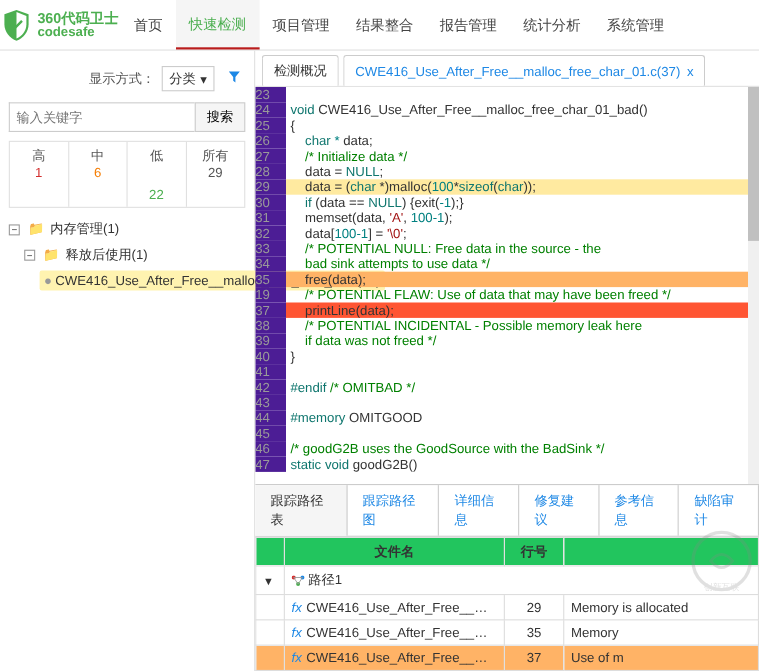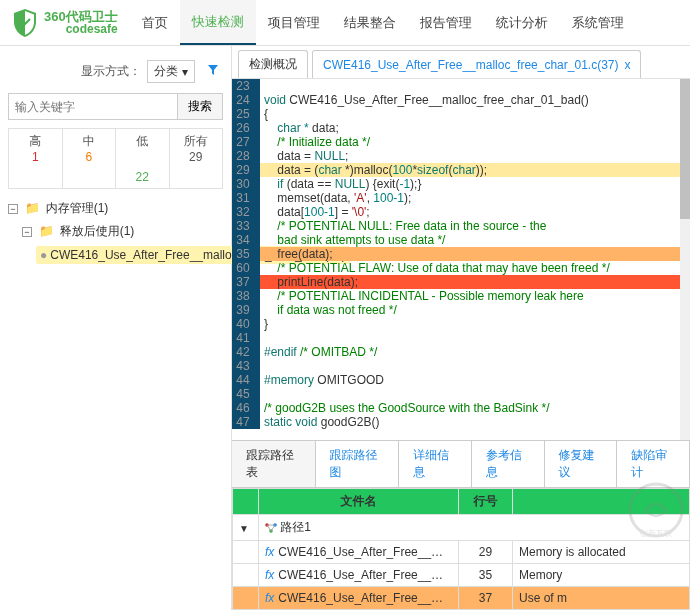--- a/index.html
+++ b/index.html
@@ -1,26 +1,26 @@
 <!DOCTYPE html>
 <html><head>
 <meta charset="utf-8">
 <style>
 * { box-sizing: border-box; margin: 0; padding: 0; font-family: "Microsoft YaHei", Arial, sans-serif; }
 body { width: 690px; height: 610px; background: #fff; font-size: 12px; color: #333; overflow: hidden; position: relative; }
 
 .header { display: flex; align-items: center; height: 46px; border-bottom: 1px solid #e0e0e0; }
-.logo { display: flex; align-items: center; padding: 0 12px; text-align: right; }
+.logo { display: flex; align-items: center; padding: 0 2px; }
 .logo-icon { width: 26px; height: 30px; margin-right: 6px; }
 .logo-text { display: flex; flex-direction: column; line-height: 1; }
 .logo-cn { font-size: 13px; font-weight: bold; color: #4caf50; }
 .logo-en { font-size: 12px; font-weight: bold; color: #4caf50; }
 .nav { display: flex; height: 100%; }
 .nav-item { padding: 0 12px; display: flex; align-items: center; font-size: 13px; cursor: pointer; color: #444; }
-.nav-item.active { background: #f5f5f5; color: #4caf50; border-bottom: 2px solid #0c4a6e; }
+.nav-item.active { background: #f5f5f5; color: #4caf50; border-bottom: 2px solid #b91c1c; }
 
 .main { display: flex; height: calc(100% - 46px); }
 
 .left-panel { width: 232px; border-right: 1px solid #e0e0e0; padding: 8px; display: flex; flex-direction: column; }
 .display-bar { display: flex; align-items: center; justify-content: flex-end; padding: 6px 4px; gap: 6px; }
 .display-label { font-size: 12px; color: #555; }
 .select-box { border: 1px solid #ccc; padding: 2px 6px; font-size: 12px; display: flex; align-items: center; gap: 4px; background: #fff; }
 .filter-icon { color: #1e88e5; font-size: 12px; margin-left: 6px; }
 
 .search-row { display: flex; margin: 4px 0 8px; }
@@ -46,21 +46,21 @@
 
 .right-panel { flex: 1; display: flex; flex-direction: column; overflow: hidden; }
 
 .file-tabs { display: flex; border-bottom: 1px solid #e0e0e0; padding: 4px 6px 0; gap: 4px; }
 .file-tab { border: 1px solid #ccc; border-bottom: none; padding: 5px 10px; font-size: 12px; cursor: pointer; background: #fff; border-radius: 3px 3px 0 0; display: flex; align-items: center; gap: 6px; }
 .file-tab.active { color: #1e88e5; }
 .tab-close { color: #1e88e5; cursor: pointer; font-size: 12px; }
 
 .code-area { flex: 1; overflow: auto; font-family: Consolas, monospace; font-size: 12px; position: relative; }
 .code-line { display: flex; white-space: pre; }
-.line-num { width: 28px; text-align: center; padding-right: 6px; color: #999; background: #0c4a6e; user-select: none; flex-shrink: 0; }
+.line-num { width: 28px; text-align: left; padding-right: 6px; color: #999; background: #4c1d95; user-select: none; flex-shrink: 0; }
 .line-content { flex: 1; padding-left: 4px; }
 .hl-yellow { background: #ffeaa0; }
 .hl-orange { background: #ffb366; }
 .hl-red { background: #ff5533; }
 .kw-blue { color: #0f766e; }
 .kw-teal { color: #008080; }
 .kw-green { color: #008000; }
 .kw-red { color: #a31515; }
 .kw-dark { color: #333; }
 
@@ -187,40 +187,40 @@
         <div class="code-line"><span class="line-num">26</span><span class="line-content "><span class="">    </span><span class="kw-blue">char </span><span class="kw-teal">* </span><span class="kw-dark">data;</span></span></div>
         <div class="code-line"><span class="line-num">27</span><span class="line-content "><span class="">    </span><span class="kw-green">/* Initialize data */</span></span></div>
         <div class="code-line"><span class="line-num">28</span><span class="line-content "><span class="">    </span><span class="kw-dark">data = </span><span class="kw-blue">NULL</span><span class="kw-dark">;</span></span></div>
         <div class="code-line"><span class="line-num">29</span><span class="line-content hl-yellow"><span class="kw-dark">    data = (</span><span class="kw-blue">char </span><span class="kw-dark">*)malloc(</span><span class="kw-teal">100</span><span class="kw-dark">*</span><span class="kw-blue">sizeof</span><span class="kw-dark">(</span><span class="kw-blue">char</span><span class="kw-dark">));</span></span></div>
         <div class="code-line"><span class="line-num">30</span><span class="line-content "><span class="">    </span><span class="kw-blue">if </span><span class="kw-dark">(data == </span><span class="kw-blue">NULL</span><span class="kw-dark">) {exit(</span><span class="kw-teal">-1</span><span class="kw-dark">);}</span></span></div>
         <div class="code-line"><span class="line-num">31</span><span class="line-content "><span class="kw-dark">    memset(data, </span><span class="kw-red">'A'</span><span class="kw-dark">, </span><span class="kw-teal">100-1</span><span class="kw-dark">);</span></span></div>
         <div class="code-line"><span class="line-num">32</span><span class="line-content "><span class="kw-dark">    data[</span><span class="kw-teal">100-1</span><span class="kw-dark">] = </span><span class="kw-red">'\0'</span><span class="kw-dark">;</span></span></div>
         <div class="code-line"><span class="line-num">33</span><span class="line-content "><span class="">    </span><span class="kw-green">/* POTENTIAL NULL: Free data in the source - the</span></span></div>
         <div class="code-line"><span class="line-num">34</span><span class="line-content "><span class="">    </span><span class="kw-green">bad sink attempts to use data */</span></span></div>
         <div class="code-line"><span class="line-num">35</span><span class="line-content hl-orange"><span class="kw-dark">    free(data);</span></span></div>
-        <div class="code-line"><span class="line-num">60</span><span class="line-content "><span class="">    </span><span class="kw-green">/* POTENTIAL FLAW: Use of data that may have been freed */</span></span></div>
+        <div class="code-line"><span class="line-num">19</span><span class="line-content "><span class="">    </span><span class="kw-green">/* POTENTIAL FLAW: Use of data that may have been freed */</span></span></div>
         <div class="code-line"><span class="line-num">37</span><span class="line-content hl-red"><span class="kw-dark">    printLine(data);</span></span></div>
         <div class="code-line"><span class="line-num">38</span><span class="line-content "><span class="">    </span><span class="kw-green">/* POTENTIAL INCIDENTAL - Possible memory leak here</span></span></div>
         <div class="code-line"><span class="line-num">39</span><span class="line-content "><span class="">    </span><span class="kw-green">if data was not freed */</span></span></div>
         <div class="code-line"><span class="line-num">40</span><span class="line-content "><span class="kw-dark">}</span></span></div>
         <div class="code-line"><span class="line-num">41</span><span class="line-content "></span></div>
         <div class="code-line"><span class="line-num">42</span><span class="line-content "><span class="kw-blue">#endif </span><span class="kw-green">/* OMITBAD */</span></span></div>
         <div class="code-line"><span class="line-num">43</span><span class="line-content "></span></div>
         <div class="code-line"><span class="line-num">44</span><span class="line-content "><span class="kw-blue">#memory </span><span class="kw-dark">OMITGOOD</span></span></div>
         <div class="code-line"><span class="line-num">45</span><span class="line-content "></span></div>
         <div class="code-line"><span class="line-num">46</span><span class="line-content "><span class="kw-green">/* goodG2B uses the GoodSource with the BadSink */</span></span></div>
         <div class="code-line"><span class="line-num">47</span><span class="line-content "><span class="kw-blue">static void </span><span class="kw-dark">goodG2B()</span></span></div>
       </div>
 
     <div class="bottom-tabs" id="btabs">
         <div class="btab active">跟踪路径表</div>
         <div class="btab">跟踪路径图</div>
         <div class="btab">详细信息</div>
+        <div class="btab">修复建议</div>
         <div class="btab">参考信息</div>
-        <div class="btab">修复建议</div>
         <div class="btab">缺陷审计</div>
       </div>
 
     <div>
       <table class="trace-table">
         <colgroup>
             <col style="width:26px">
             <col style="width:200px">
             <col style="width:54px">
             <col>

